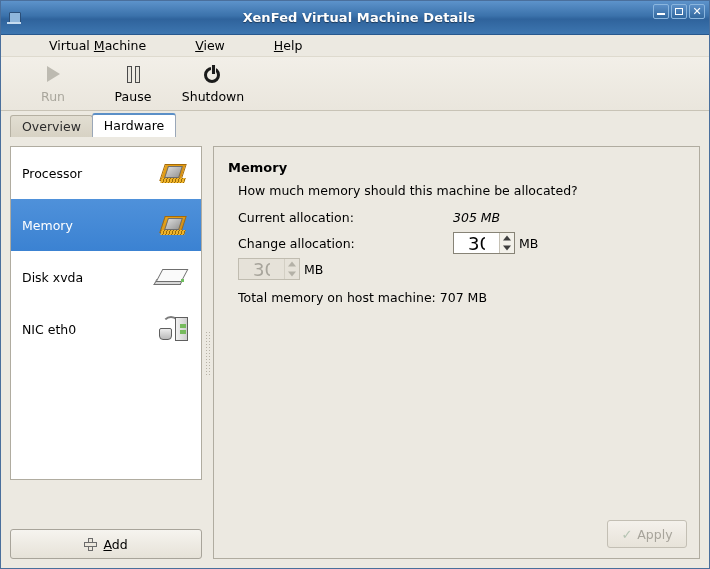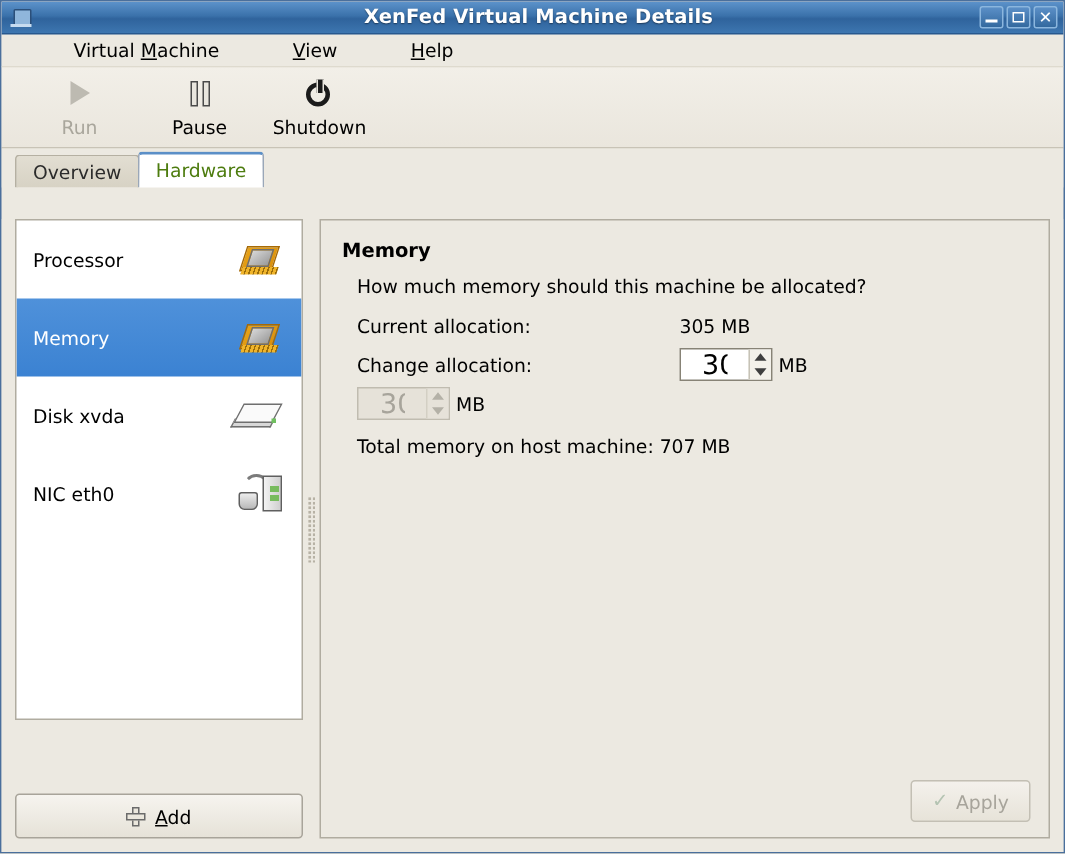--- a/index.html
+++ b/index.html
@@ -20,21 +20,21 @@
     height: 569px;
     box-sizing: border-box;
     background: #ece9e1;
     border: 1px solid #4a6f9c;
     overflow: hidden;
   }
 
   
   .titlebar {
     position: relative;
-    height: 22px;
+    height: 34px;
     background: linear-gradient(to bottom, #5d93cb 0%, #3b72ab 45%, #2f639c 55%, #3d76b0 100%);
     border-bottom: 1px solid #27588e;
     display: flex;
     align-items: center;
     padding: 0 3px;
     box-sizing: border-box;
     gap: 36px;
   }
   .title-icon {
     width: 16px; height: 16px;
@@ -207,21 +207,21 @@
     border-bottom: none;
     border-radius: 3px 3px 0 0;
     background: linear-gradient(to bottom, #e2ded2, #d7d2c4);
     color: #2b2b2b;
     cursor: pointer;
     margin-right: -1px;
     box-sizing: border-box;
   }
   .tab.active {
     background: #ffffff;
-    color: #4d7c0f;
+    color: #000000;
     border-color: #9aa7b8;
     border-top: 2px solid #5b8fc7;
     height: 24px;
     line-height: 21px;
     z-index: 3;
     position: relative;
   }
 
   
   .content {
@@ -421,21 +421,21 @@
     align-items: center;
     margin-left: 10px;
     height: 26px;
   }
   .field-label {
     width: 215px;
     font-size: 12.5px;
     flex: 0 0 auto;
   }
   .field-label.disabled { color: #9d9a91; }
-  .field-value { font-size: 12.5px; }
+  .field-value { font-size: 12.5px; font-style: italic; }
   .unit { font-size: 12.5px; margin-left: 4px; }
 
   .spinner {
     display: flex;
     align-items: stretch;
     height: 22px;
     width: 62px;
     border: 1px solid #878376;
     background: #ffffff;
     box-sizing: border-box;

